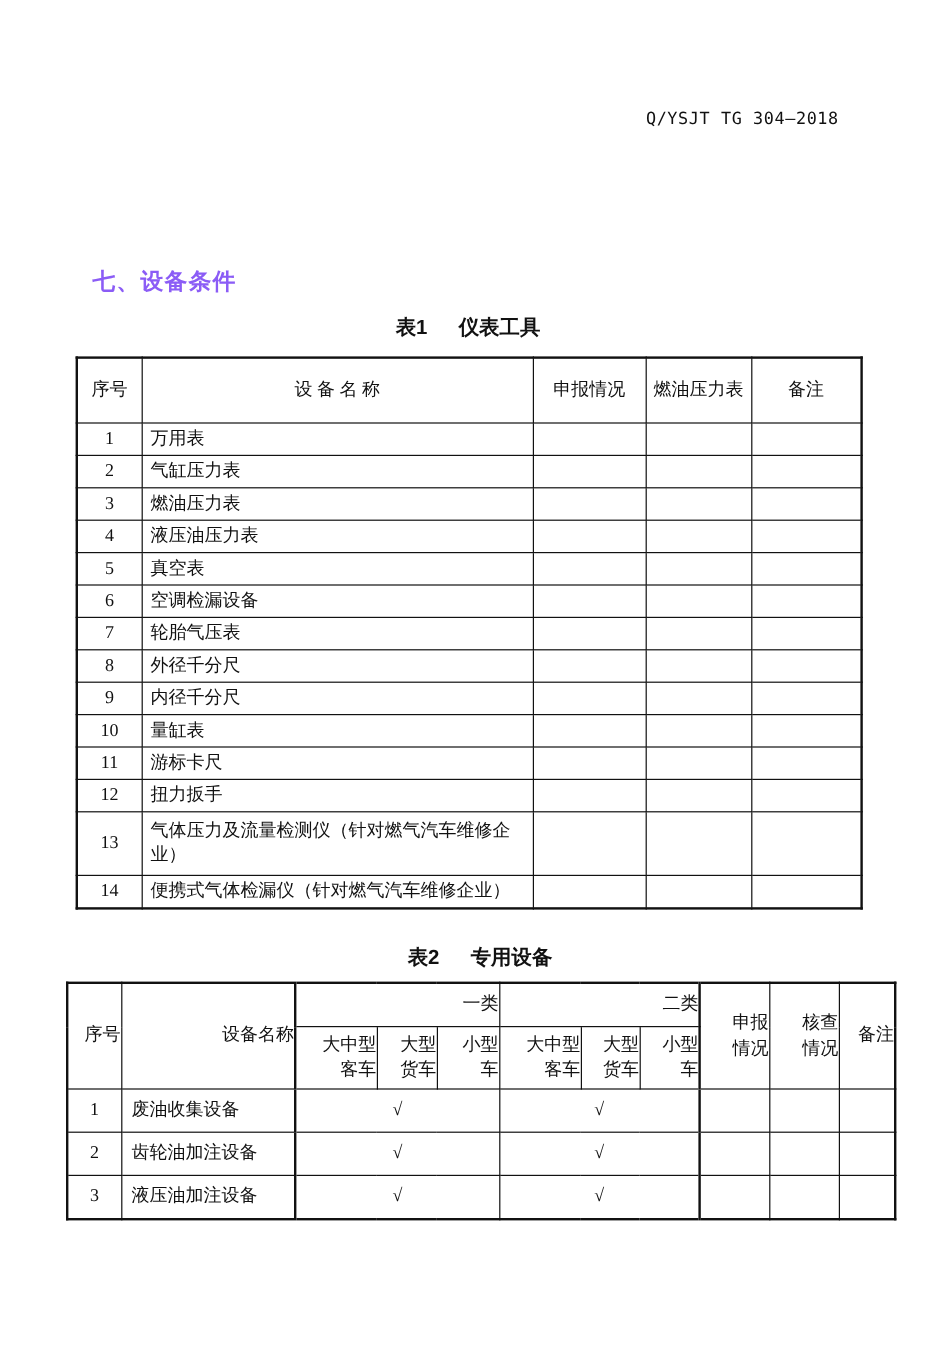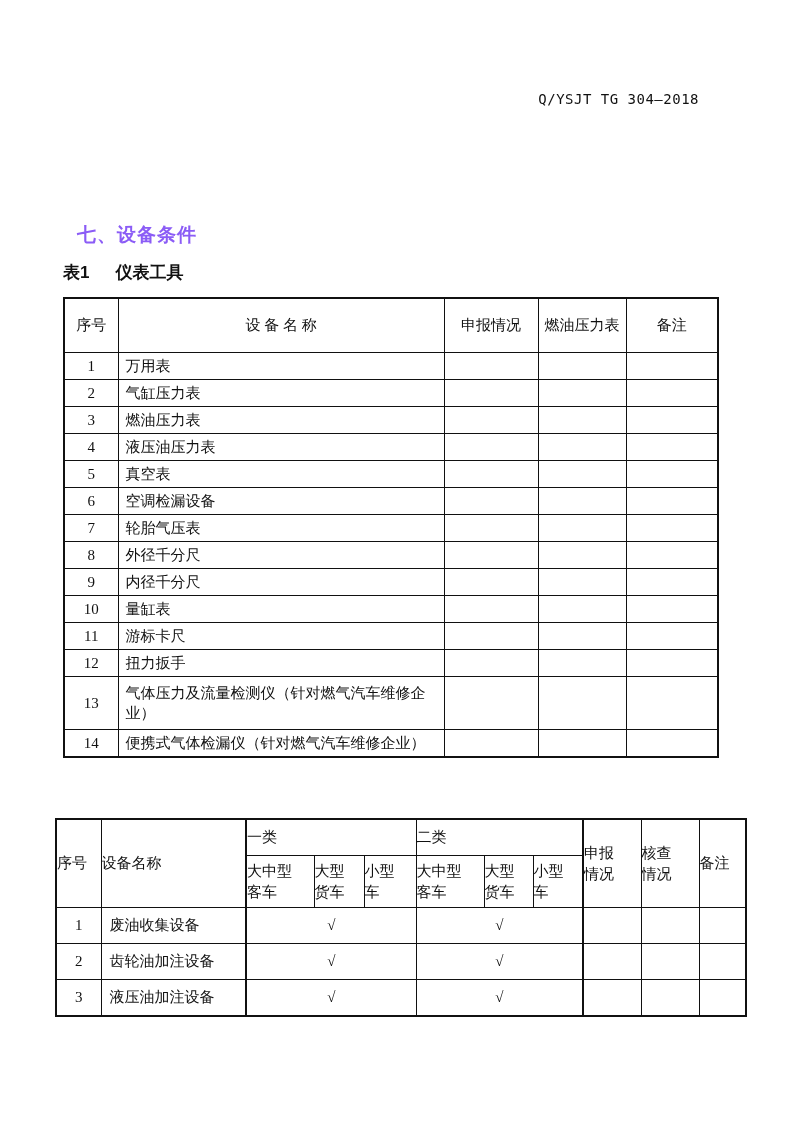--- a/index.html
+++ b/index.html
@@ -18,36 +18,36 @@
   .carryover{position:absolute;left:62px;top:121px;width:673px;height:55px;border:2px solid #111;}
   .carryover td{height:55px;}
   .carryover .text-cell{vertical-align:top;text-align:left;padding:5px 4px 0 6px;}
 
   .section-heading{
     position:absolute;left:77px;top:222px;
     font-family:"Liberation Sans","DejaVu Sans",sans-serif;
     font-weight:bold;font-size:19px;color:#8b5cf6;letter-spacing:1px;
   }
   .tbl-title{
-    position:absolute;text-align:left;
+    position:absolute;text-align:center;
     font-family:"Liberation Sans","DejaVu Sans",sans-serif;
     font-weight:bold;font-size:17px;color:#111;
   }
   .t1-title{left:63px;top:261px;width:654px;}
   .t2-title{left:55px;top:786px;width:690px;}
   .tbl-title .gap{display:inline-block;width:26px;}
 
   .table1{position:absolute;left:63px;top:297px;width:654px;border:2px solid #111;}
   .table1 th{height:53px;text-align:center;}
   .table1 td{height:24px;text-align:center;}
   .table1 td.name{text-align:left;padding:1px 7px;}
   .table1 tr.tall td{height:50px;}
 
   .table2{position:absolute;left:55px;top:818px;width:690px;border:2px solid #111;}
-  .table2 th{text-align:left;}
+  .table2 th{text-align:right;}
   .table2 .hrow1 th{height:35px;}
   .table2 .hrow2 th{height:51px;}
   .table2 td{height:33px;text-align:center;}
   .table2 td.name{text-align:left;padding:1px 8px;}
   .pre{white-space:pre-line;}
   .grp{border-left:2px solid #111;}
   .check{font-size:15px;}
 </style>
 </head>
 <body>
@@ -173,20 +173,23 @@
     <tr>
           <td>14</td>
           <td class="name">便携式气体检漏仪（针对燃气汽车维修企业）</td>
           <td></td>
           <td></td>
           <td></td>
         </tr>
   </tbody>
     </table>
 
+  <div class="tbl-title t2-title">
+    <span>表2</span><span class="gap"></span><span>专用设备</span>
+  </div>
 
   <table class="table2">
     <colgroup>
       <col style="width:45px">
         <col style="width:145px">
       <col style="width:68px">
         <col style="width:50px">
         <col style="width:52px">
       <col style="width:68px">
         <col style="width:49px">

